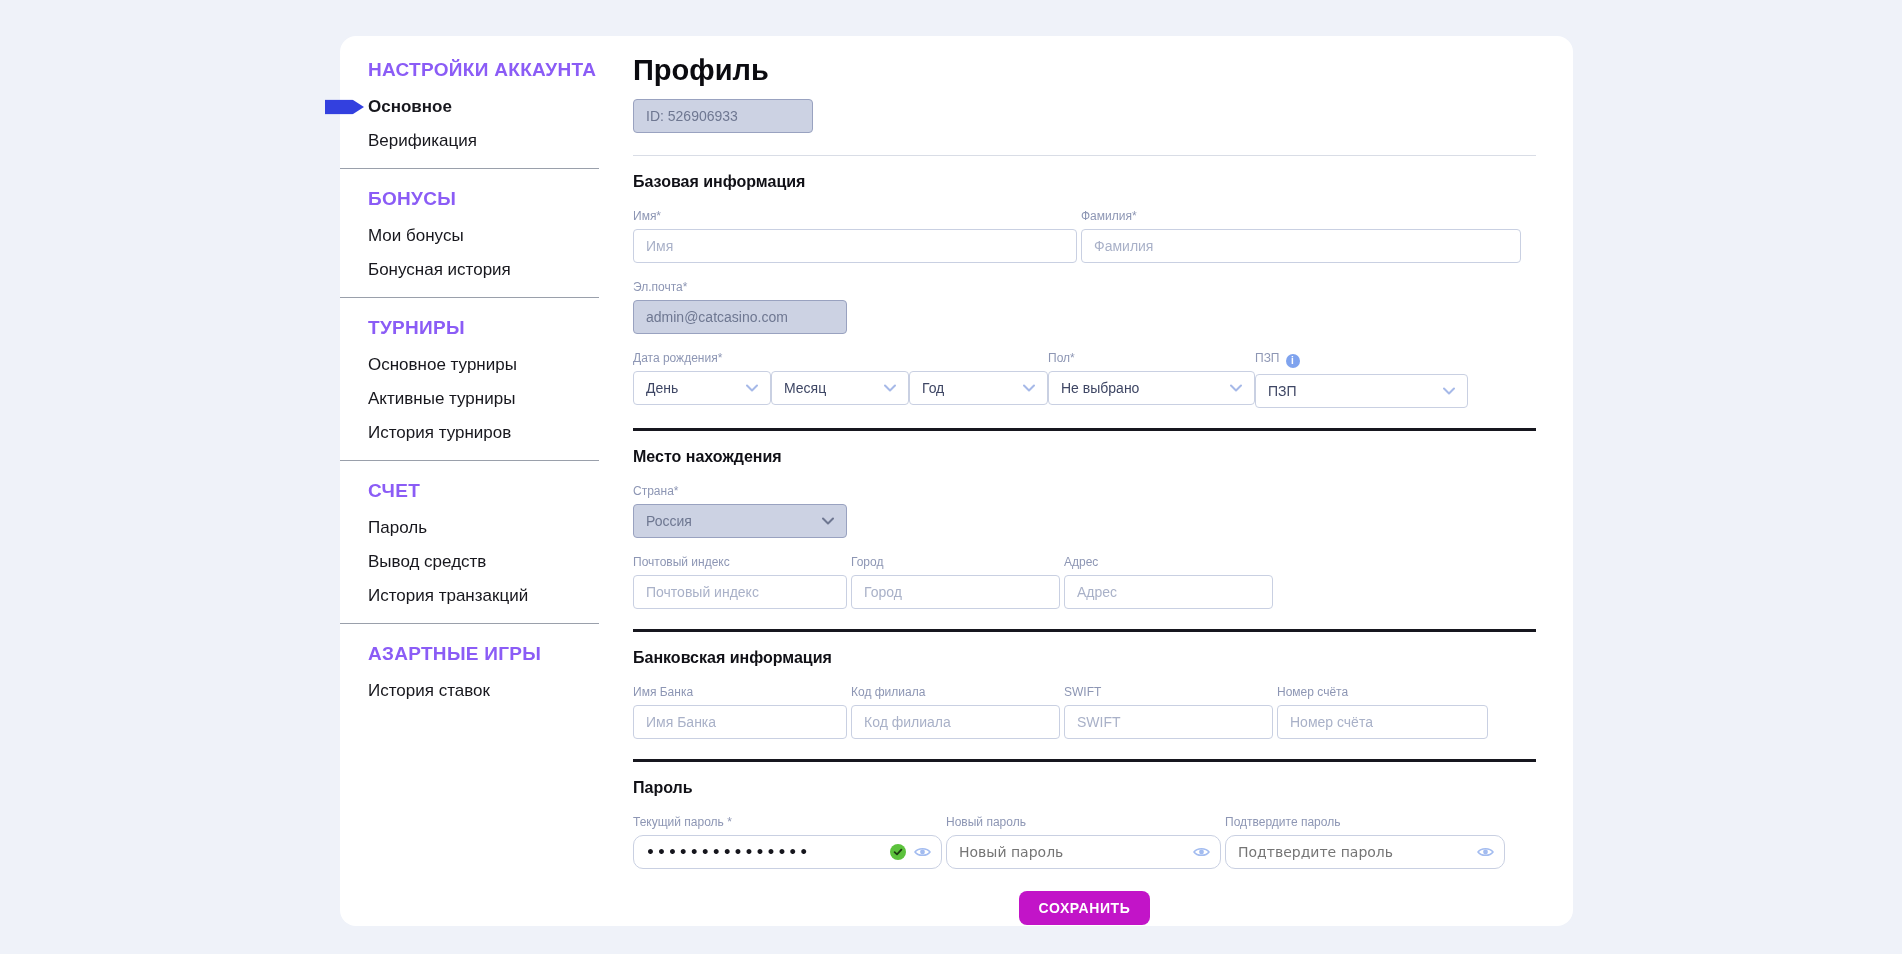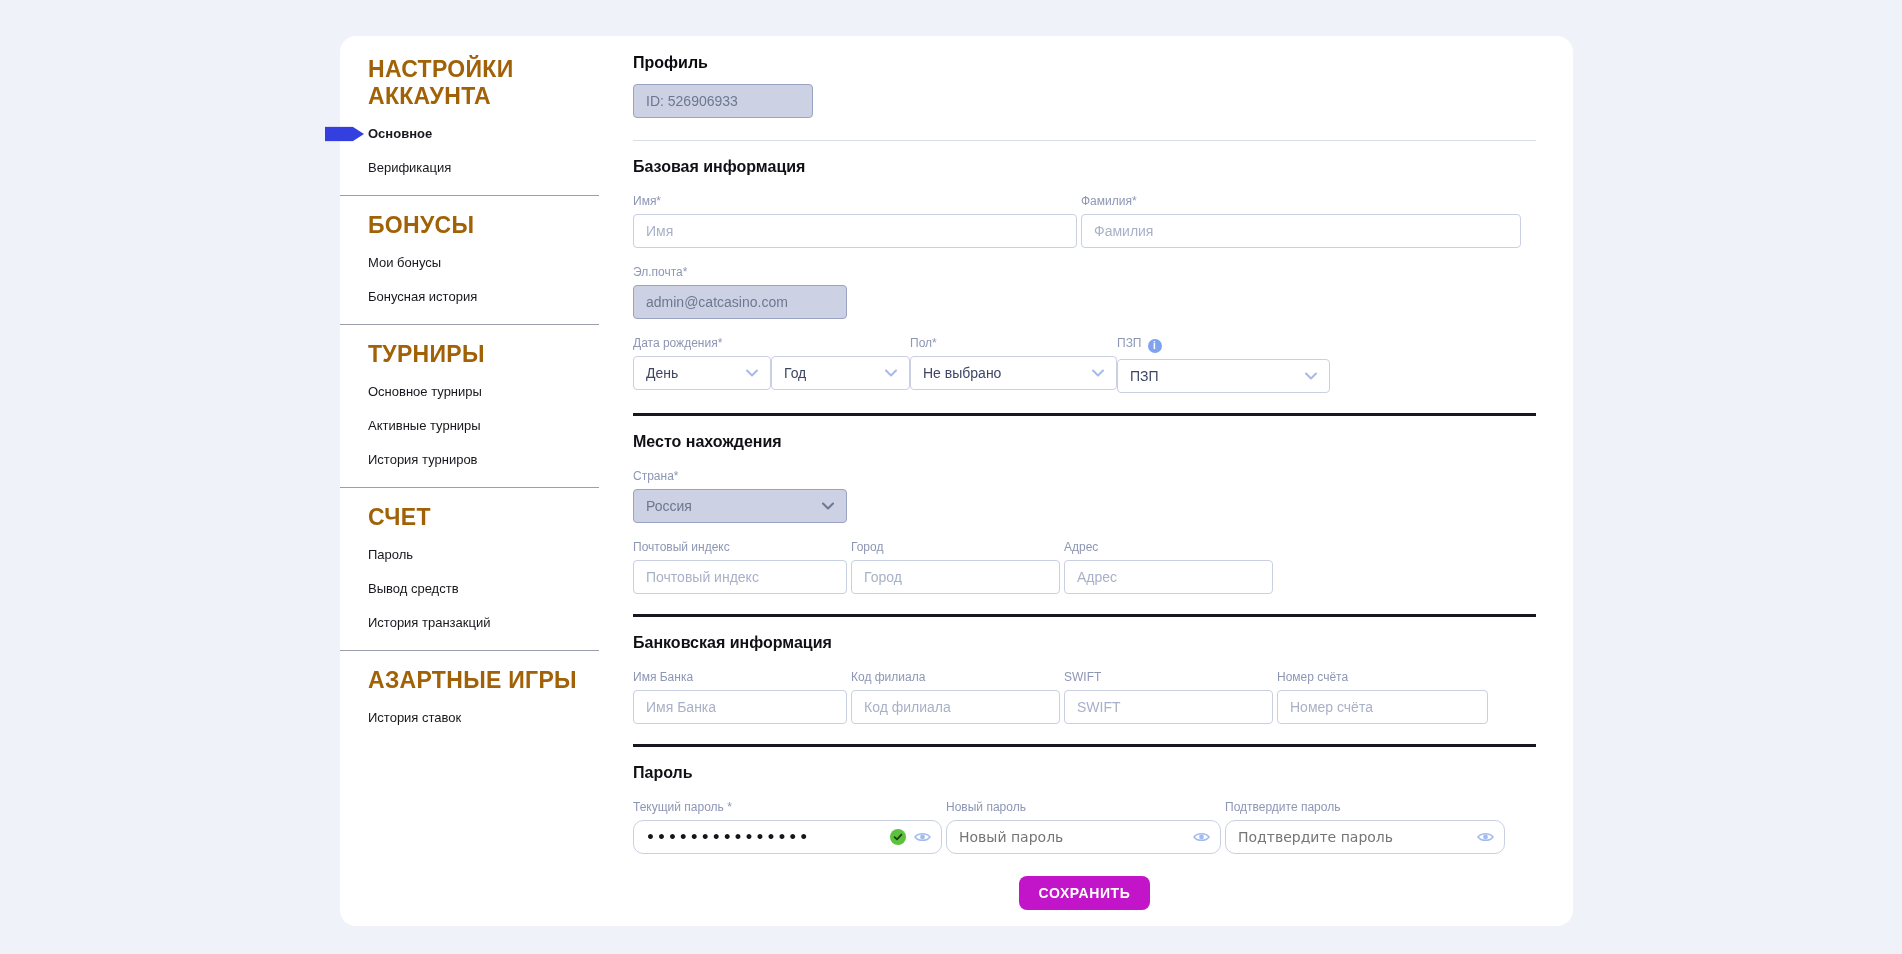--- a/index.html
+++ b/index.html
@@ -13,39 +13,39 @@
     position:relative;
     width:1233px; height:890px;
     margin:36px 0 0 340px;
     background:#ffffff;
     border-radius:16px;
     display:flex;
   }
   
   .sidebar { width:259px; flex:0 0 259px; padding-top:20px; position:relative; }
   .side-title {
-    padding-left:28px; font-size:23px; font-weight:800; line-height:27px;
-    letter-spacing:.3px; color:#a16207; margin-top:16px; margin-bottom:3px;
+    padding-left:28px; font-size:19px; font-weight:800; line-height:27px;
+    letter-spacing:.3px; color:#8b5cf6; margin-top:16px; margin-bottom:3px;
     text-transform:uppercase;
   }
   .side-title.first { margin-top:0; }
   .side-item {
     position:relative; padding-left:28px; margin-top:14px;
-    font-size:13px; line-height:20px; color:#17171d; cursor:pointer;
+    font-size:17px; line-height:20px; color:#17171d; cursor:pointer;
   }
   .side-item.active { font-weight:700; }
   .active-arrow {
     position:absolute; left:-15px; top:50%; transform:translateY(-50%);
     width:39px; height:15px; background:#3340df;
     clip-path:polygon(0 0, 70% 0, 100% 50%, 70% 100%, 0 100%);
   }
   .side-divider { height:1px; background:#9aa0ab; margin-top:17px; }
   
   .main { flex:1; padding:18px 37px 0 34px; }
-  .page-title { font-size:16px; font-weight:800; color:#0b0b10; margin-bottom:12px; }
+  .page-title { font-size:29px; font-weight:800; color:#0b0b10; margin-bottom:12px; }
   .thin-divider { height:1px; background:#d9dde6; margin-top:22px; }
   .thick-divider { height:3px; background:#17171f; margin-top:20px; }
   .section-title { font-size:16px; font-weight:700; color:#101016; margin-top:16px; line-height:19px; }
   .row { display:flex; gap:4px; margin-top:17px; }
   .row.first { margin-top:18px; }
   .row.g16 { gap:0; }
   .flabel { font-size:12px; color:#8d96b4; margin-bottom:6px; line-height:14px; white-space:nowrap; }
   .finput, .sel {
     height:34px; width:100%; border:1px solid #c9d0e2; border-radius:4px;
     padding:0 12px; font-size:14px; color:#3e4664; background:#fff;
@@ -175,20 +175,31 @@
         <div class="flabel">Дата рождения*</div>
         <div class="sel">
           <span class="sel-value">День</span>
           <span class="chev">
             <svg width="12" height="8" viewBox="0 0 12 8">
                 <path d="M1 1.5 L6 6.5 L11 1.5" fill="none" stroke="currentColor" stroke-width="2" stroke-linecap="round" stroke-linejoin="round"></path>
               </svg>
           </span>
         </div>
       </div>
+      <div class="w138">
+        <div class="flabel">&nbsp;</div>
+        <div class="sel">
+          <span class="sel-value">Месяц</span>
+          <span class="chev">
+            <svg width="12" height="8" viewBox="0 0 12 8">
+                <path d="M1 1.5 L6 6.5 L11 1.5" fill="none" stroke="currentColor" stroke-width="2" stroke-linecap="round" stroke-linejoin="round"></path>
+              </svg>
+          </span>
+        </div>
+      </div>
       <div class="w139">
         <div class="flabel">&nbsp;</div>
         <div class="sel">
           <span class="sel-value">Год</span>
           <span class="chev">
             <svg width="12" height="8" viewBox="0 0 12 8">
                 <path d="M1 1.5 L6 6.5 L11 1.5" fill="none" stroke="currentColor" stroke-width="2" stroke-linecap="round" stroke-linejoin="round"></path>
               </svg>
           </span>
         </div>

